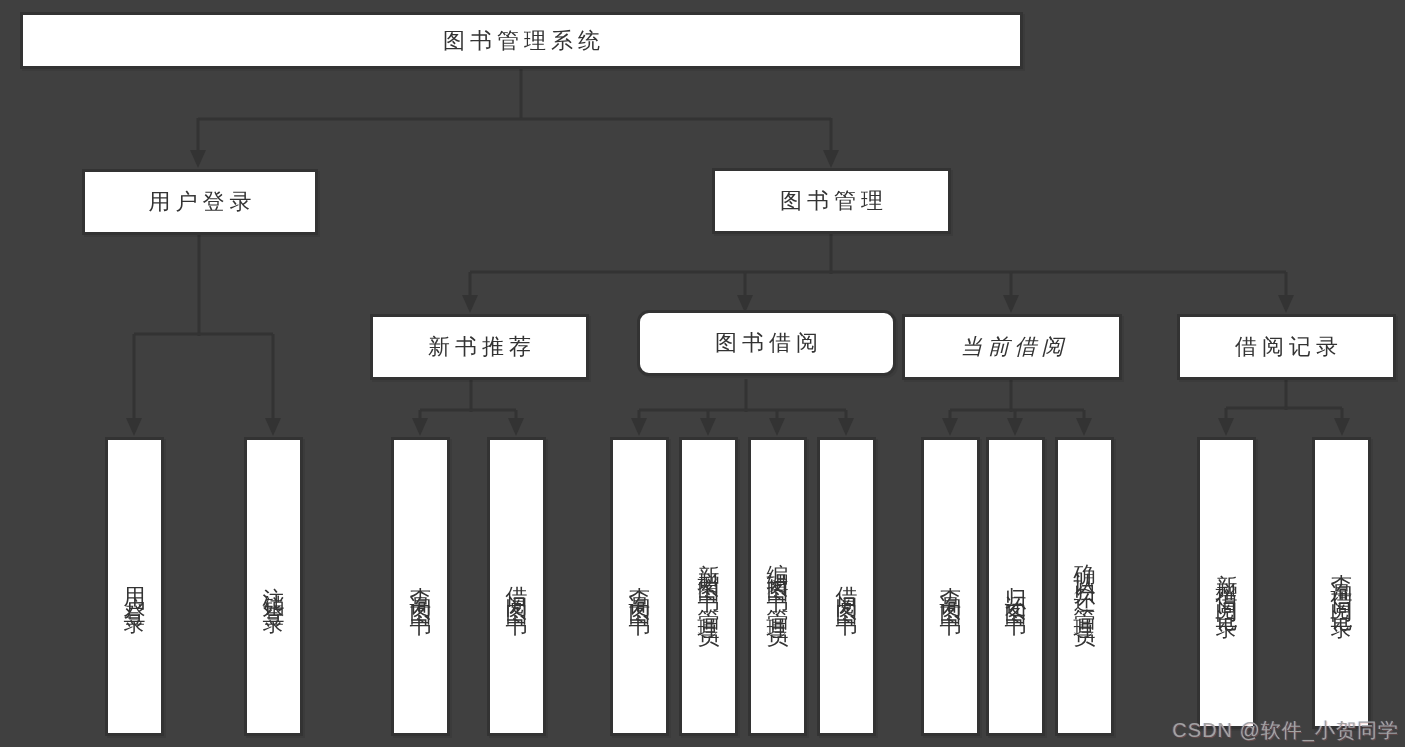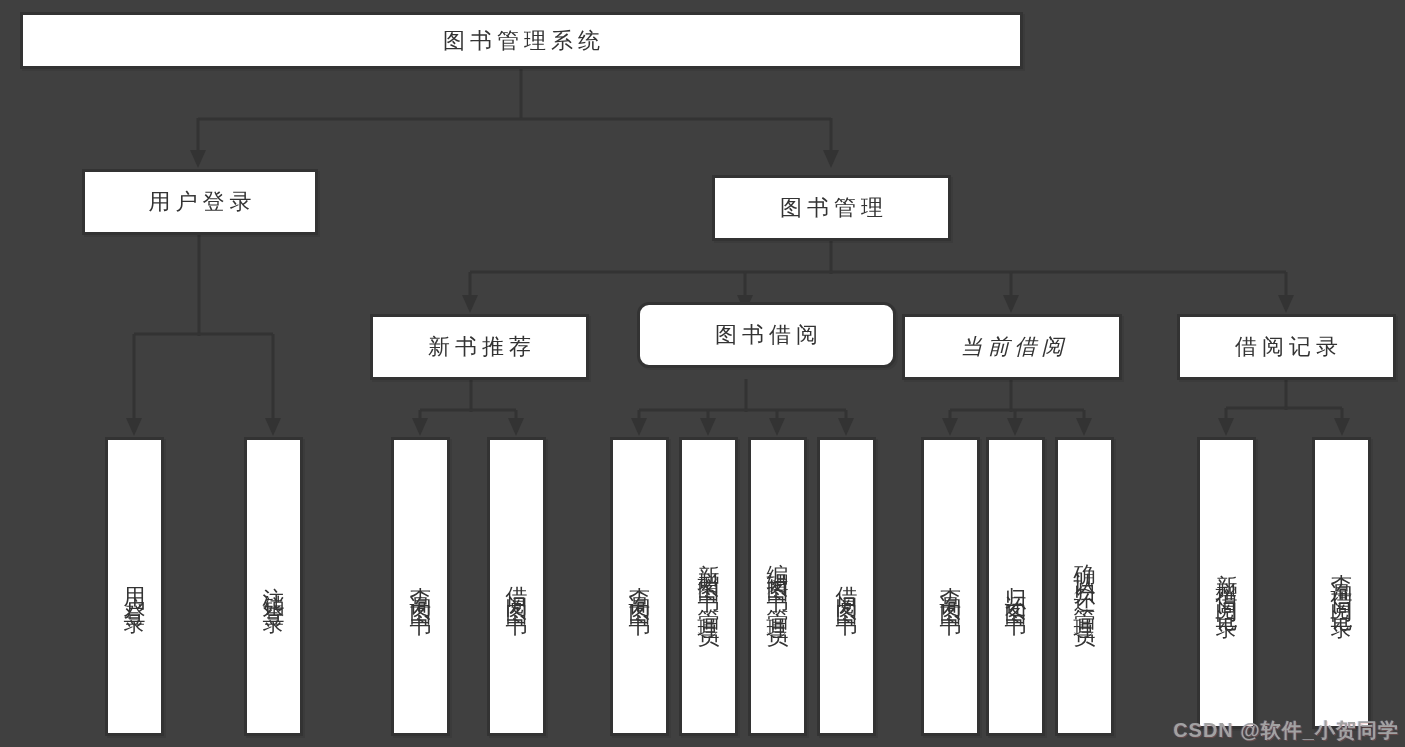--- a/index.html
+++ b/index.html
@@ -51,21 +51,20 @@
   }
   #watermark {
     position: absolute;
     right: 6px;
     bottom: 3px;
     font-size: 20px;
     color: #a2a2a2;
     letter-spacing: 1px;
     text-shadow: 1px 1px 0 rgba(214,106,106,0.25), -1px 0 0 rgba(120,140,220,0.25);
     z-index: 5;
-    font-weight: bold;
   }
 </style>
 </head>
 <body>
 
 <div id="canvas">
 
   <svg id="wires" width="1405" height="747" viewBox="0 0 1405 747">
     <g stroke="#333333" stroke-width="3" fill="none">
 
@@ -128,24 +127,24 @@
       <polygon points="1007,418 1023,418 1015,436"></polygon>
       <polygon points="1076,418 1092,418 1084,436"></polygon>
       <polygon points="1218,418 1234,418 1226,436"></polygon>
       <polygon points="1334,418 1350,418 1342,436"></polygon>
     </g>
   </svg>
 
   <div class="node" style="left:20px; top:12px; width:1003px; height:57px;">图书管理系统</div>
 
   <div class="node" style="left:82px; top:169px; width:236px; height:66px;">用户登录</div>
-  <div class="node" style="left:712px; top:175px; width:239px; height:66px;">图书管理</div>
+  <div class="node" style="left:712px; top:168px; width:239px; height:66px;">图书管理</div>
 
   <div class="node" style="left:370px; top:314px; width:219px; height:66px;">新书推荐</div>
-  <div class="node" style="left:637px; top:302px; width:259px; height:66px;border-radius:12px;">图书借阅</div>
+  <div class="node" style="left:637px; top:310px; width:259px; height:66px;border-radius:12px;">图书借阅</div>
   <div class="node" style="left:902px; top:314px; width:220px; height:66px;font-style:italic;">当前借阅</div>
   <div class="node" style="left:1177px; top:314px; width:219px; height:66px;">借阅记录</div>
 
   <div class="leaf" style="left:105px;">
     <span>用户登录</span>
   </div>
   <div class="leaf" style="left:244px;">
     <span>注销登录</span>
   </div>
 

